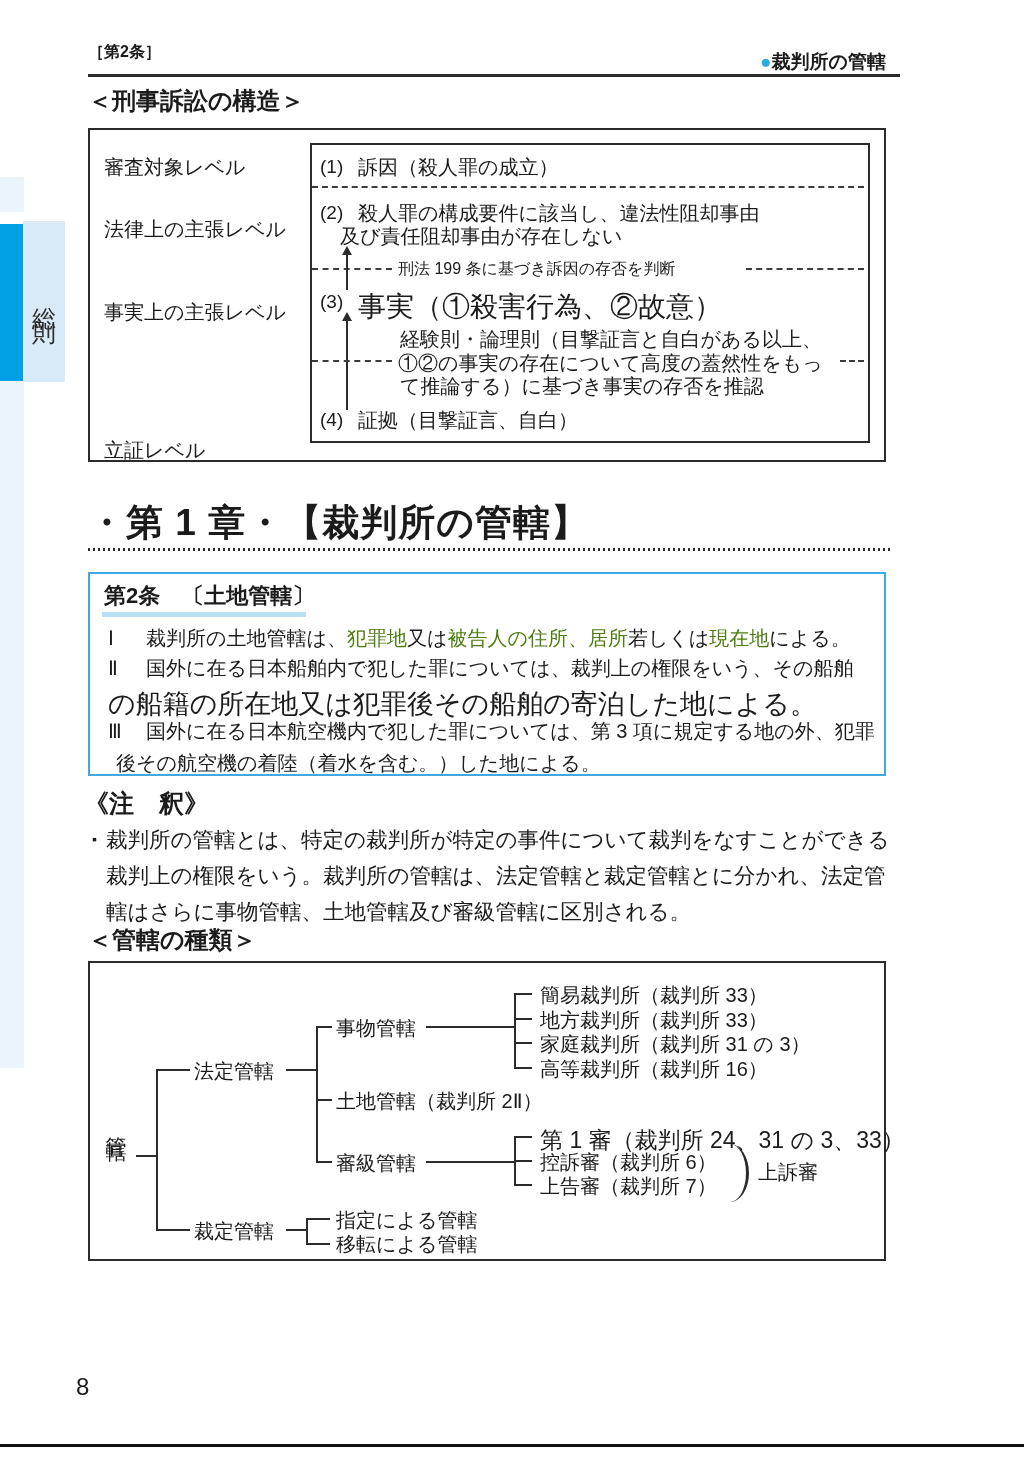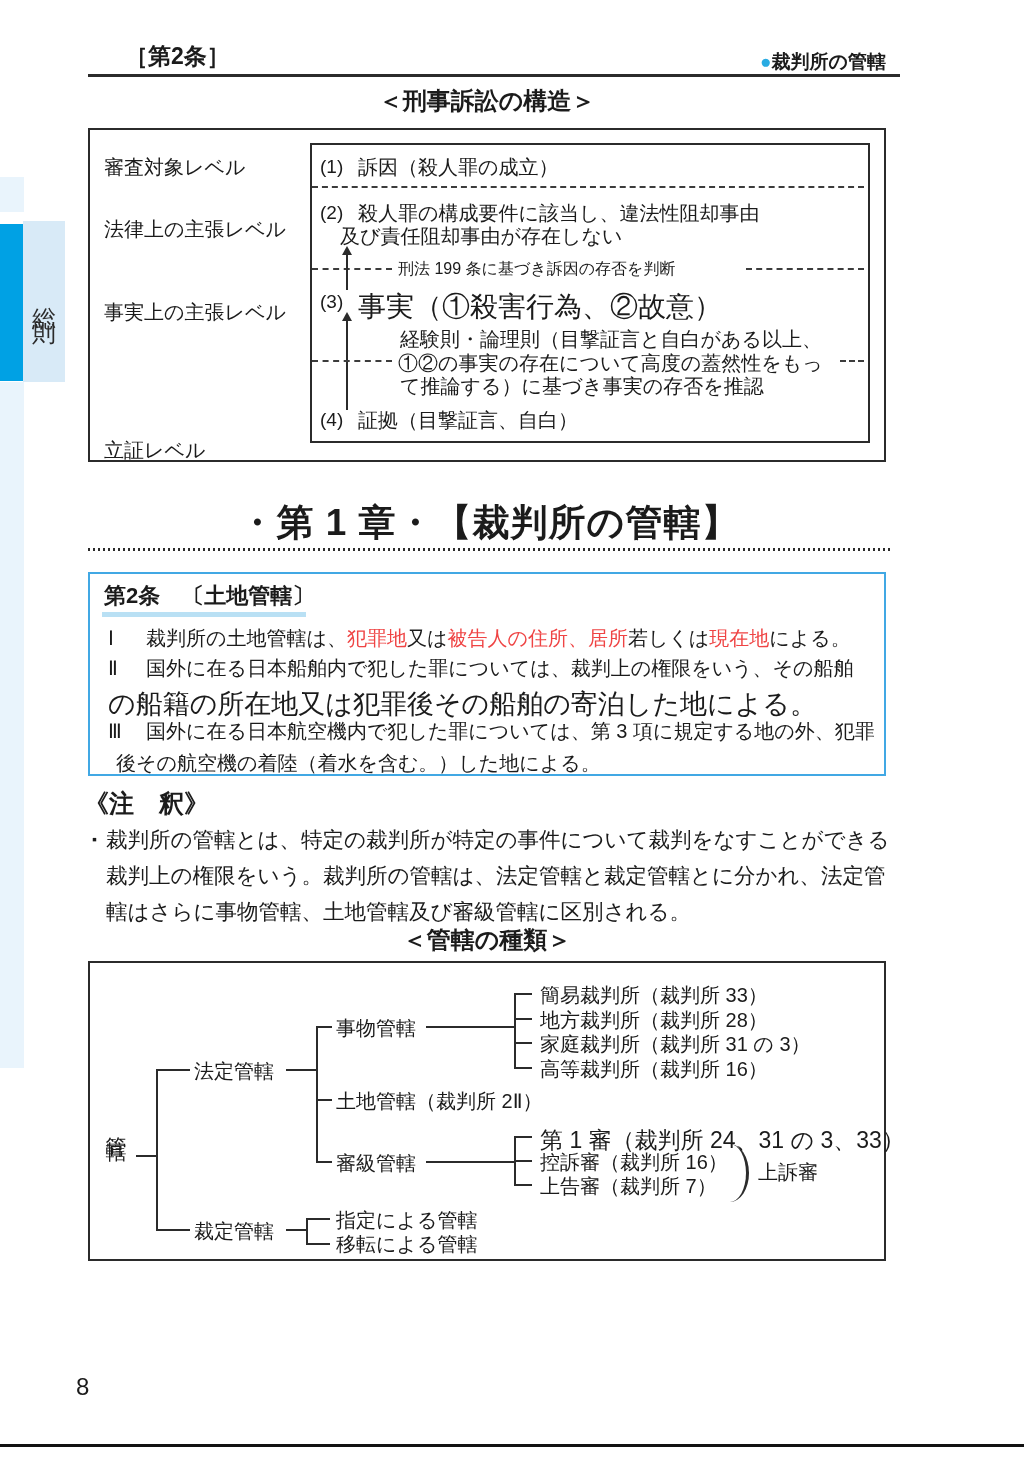--- a/index.html
+++ b/index.html
@@ -4,42 +4,42 @@
 <style>
   html,body{margin:0;padding:0;}
   body{
     width:1024px;height:1459px;position:relative;background:#ffffff;
     font-family:"Liberation Sans",sans-serif;color:#1b1b1b;overflow:hidden;
   }
   .abs{position:absolute;}
   .txt{position:absolute;white-space:nowrap;line-height:1.22;}
   .bold{font-weight:bold;}
   .serif{font-family:"Liberation Serif",serif;}
-  .blue{color:#ef4444;}
+  .blue{color:#4d7c0f;}
   .hl{position:absolute;background:#2b2b2b;height:2px;}
   .vl{position:absolute;background:#2b2b2b;width:2px;}
   .dash{position:absolute;height:0;border-top:2px dashed #3c3c3c;}
   .box{position:absolute;border:2px solid #2b2b2b;background:#fff;}
   .ah{position:absolute;width:0;height:0;border-left:5px solid transparent;border-right:5px solid transparent;border-bottom:9px solid #2b2b2b;}
   .vtext{writing-mode:vertical-rl;text-orientation:upright;}
   .dotrule{position:absolute;height:3px;background:repeating-linear-gradient(90deg,#2b2b2b 0 2px,transparent 2px 5px);}
   .brace{position:absolute;width:16px;height:58px;border-right:3px solid #2b2b2b;border-radius:0 100% 100% 0 / 0 50% 50% 0;}
-  .center{text-align:center;}
+  .center{}
 </style>
 </head>
 <body>
 
 <div class="abs" style="left:0;top:177px;width:24px;height:35px;background:#e9f4fc;"></div>
 <div class="abs" style="left:0;top:224px;width:23px;height:157px;background:#00a1e4;"></div>
 <div class="abs" style="left:23px;top:221px;width:42px;height:161px;background:#d8eaf7;display:flex;align-items:center;justify-content:center;">
   <span class="vtext" style="font-size:24px;letter-spacing:14px;color:#2b2b2b;">総則</span>
 </div>
 <div class="abs" style="left:0;top:382px;width:24px;height:686px;background:#e9f4fc;"></div>
 
-<div class="txt bold" style="left:88px;top:42px;font-size:23px;margin-left:37px;">［第2条］</div>
+<div class="txt bold" style="left:88px;top:42px;font-size:16px;">［第2条］</div>
 <div class="txt" style="left:600px;top:50px;width:286px;text-align:right;font-size:19px;font-weight:600;">
   <span style="color:#29abe2;">●</span><span>裁判所の管轄</span>
 </div>
 <div class="hl" style="left:88px;top:74px;width:812px;height:3px;"></div>
 
 <div class="txt bold center" style="left:88px;top:86px;width:798px;font-size:24px;">＜刑事訴訟の構造＞</div>
 
 <div class="box" style="left:88px;top:128px;width:794px;height:330px;"></div>
 <div class="box" style="left:310px;top:143px;width:556px;height:296px;border-width:2px;"></div>
 
@@ -125,31 +125,31 @@
 <div class="txt" style="left:336px;top:1089px;font-size:20px;">土地管轄（裁判所 2Ⅱ）</div>
 <div class="txt" style="left:336px;top:1151px;font-size:20px;">審級管轄</div>
 
 <div class="hl" style="left:426px;top:1026px;width:88px;"></div>
 <div class="vl" style="left:514px;top:993px;height:76px;"></div>
 <div class="hl" style="left:514px;top:993px;width:18px;"></div>
 <div class="hl" style="left:514px;top:1018px;width:18px;"></div>
 <div class="hl" style="left:514px;top:1042px;width:18px;"></div>
 <div class="hl" style="left:514px;top:1067px;width:18px;"></div>
 <div class="txt" style="left:540px;top:983px;font-size:20px;">簡易裁判所（裁判所 33）</div>
-<div class="txt" style="left:540px;top:1008px;font-size:20px;">地方裁判所（裁判所 28）</div>
+<div class="txt" style="left:540px;top:1008px;font-size:20px;">地方裁判所（裁判所 33）</div>
 <div class="txt" style="left:540px;top:1032px;font-size:20px;">家庭裁判所（裁判所 31 の 3）</div>
 <div class="txt" style="left:540px;top:1057px;font-size:20px;">高等裁判所（裁判所 16）</div>
 
 <div class="hl" style="left:426px;top:1161px;width:88px;"></div>
 <div class="vl" style="left:514px;top:1136px;height:50px;"></div>
 <div class="hl" style="left:514px;top:1136px;width:18px;"></div>
 <div class="hl" style="left:514px;top:1160px;width:18px;"></div>
 <div class="hl" style="left:514px;top:1184px;width:18px;"></div>
 <div class="txt" style="left:540px;top:1126px;font-size:23px;">第 1 審（裁判所 24、31 の 3、33）</div>
-<div class="txt" style="left:540px;top:1150px;font-size:20px;">控訴審（裁判所 16）</div>
+<div class="txt" style="left:540px;top:1150px;font-size:20px;">控訴審（裁判所 6）</div>
 <div class="txt" style="left:540px;top:1174px;font-size:20px;">上告審（裁判所 7）</div>
 <div class="brace" style="left:730px;top:1144px;"></div>
 <div class="txt" style="left:758px;top:1160px;font-size:20px;">上訴審</div>
 
 <div class="hl" style="left:286px;top:1229px;width:20px;"></div>
 <div class="vl" style="left:306px;top:1218px;height:27px;"></div>
 <div class="hl" style="left:306px;top:1218px;width:24px;"></div>
 <div class="hl" style="left:306px;top:1243px;width:24px;"></div>
 <div class="txt" style="left:336px;top:1208px;font-size:20px;">指定による管轄</div>
 <div class="txt" style="left:336px;top:1232px;font-size:20px;">移転による管轄</div>

